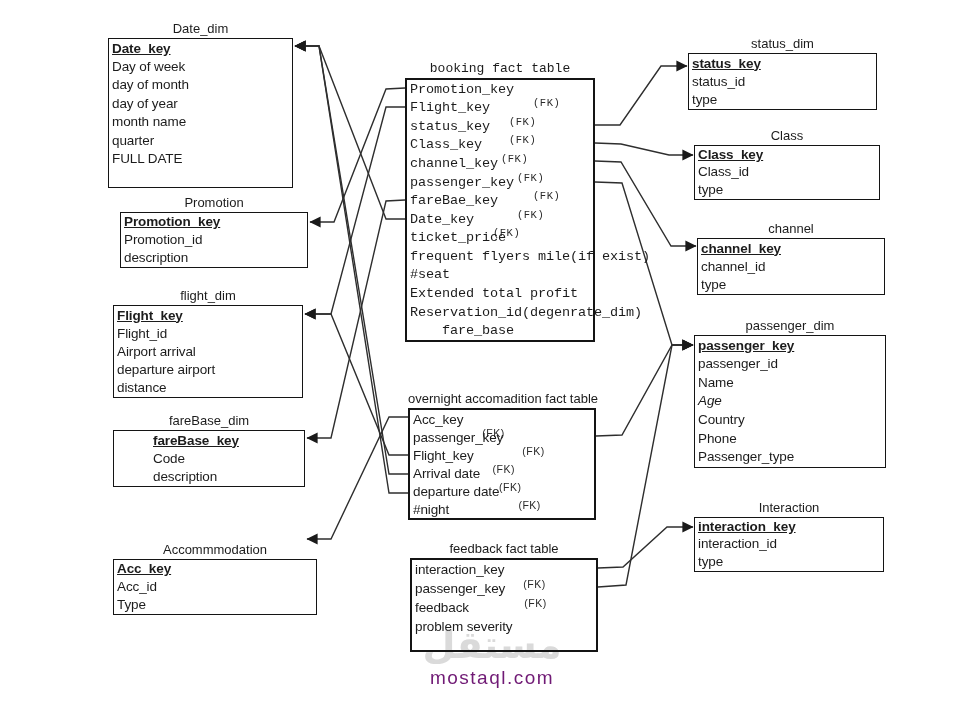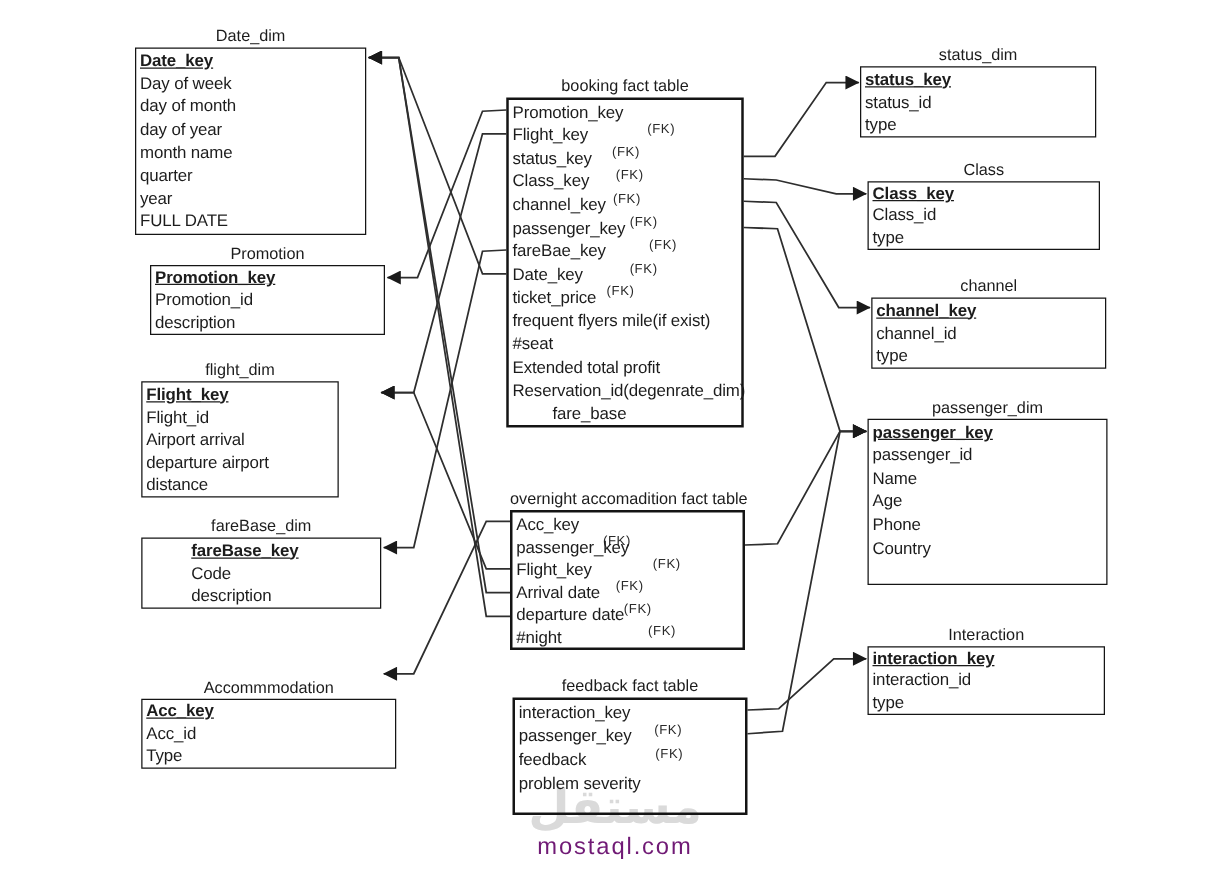--- a/index.html
+++ b/index.html
@@ -84,42 +84,39 @@
           <div class="field-row" style="height: 18.375px;">
             <span class="fname">day of year</span>
           </div>
           <div class="field-row" style="height: 18.375px;">
             <span class="fname">month name</span>
           </div>
           <div class="field-row" style="height: 18.375px;">
             <span class="fname">quarter</span>
           </div>
           <div class="field-row" style="height: 18.375px;">
-            <span class="fname">year</span>
-          </div>
-          <div class="field-row" style="height: 18.375px;">
             <span class="fname">FULL DATE</span>
           </div>
         </div>
       </div>
       <div class="entity" style="left: 120px; top: 195px; width: 188px;">
         <div class="entity-title">Promotion</div>
         <div class="entity-box" style="height: 56px;">
           <div class="field-row" style="height: 17.6667px;">
             <span class="pk">Promotion_key</span>
           </div>
           <div class="field-row" style="height: 17.6667px;">
             <span class="fname">Promotion_id</span>
           </div>
           <div class="field-row" style="height: 17.6667px;">
             <span class="fname">description</span>
           </div>
         </div>
       </div>
-      <div class="entity" style="left: 113px; top: 288px; width: 158px;">
+      <div class="entity" style="left: 113px; top: 288px; width: 190px;">
         <div class="entity-title">flight_dim</div>
         <div class="entity-box" style="height: 93px;">
           <div class="field-row" style="height: 18px;">
             <span class="pk">Flight_key</span>
           </div>
           <div class="field-row" style="height: 18px;">
             <span class="fname">Flight_id</span>
           </div>
           <div class="field-row" style="height: 18px;">
             <span class="fname">Airport arrival</span>
@@ -153,21 +150,21 @@
             <span class="pk">Acc_key</span>
           </div>
           <div class="field-row" style="height: 17.6667px;">
             <span class="fname">Acc_id</span>
           </div>
           <div class="field-row" style="height: 17.6667px;">
             <span class="fname">Type</span>
           </div>
         </div>
       </div>
-      <div class="entity" style="left: 405px; top: 61px; width: 190px;">
+      <div class="entity" style="left: 405px; top: 61px; width: 190px; font-family: Liberation Mono, monospace;">
         <div class="entity-title">booking fact table</div>
         <div class="entity-box fact" style="height: 264px;">
           <div class="field-row" style="height: 18.5714px;">
             <span class="fname">Promotion_key</span>
             <span class="fk">(FK)</span>
           </div>
           <div class="field-row" style="height: 18.5714px;">
             <span class="fname">Flight_key</span>
             <span class="fk">(FK)</span>
           </div>
@@ -309,28 +306,31 @@
         <div class="entity-box" style="height: 133px;">
           <div class="field-row" style="height: 18.5714px;">
             <span class="pk">passenger_key</span>
           </div>
           <div class="field-row" style="height: 18.5714px; text-align: right;">
             <span class="fname">passenger_id</span>
           </div>
           <div class="field-row" style="height: 18.5714px;">
             <span class="fname">Name</span>
           </div>
-          <div class="field-row" style="height: 18.5714px;">
+          <div class="field-row" style="height: 18.5714px; font-style: italic;">
             <span class="fname">Age</span>
           </div>
           <div class="field-row" style="height: 18.5714px;">
+            <span class="fname">Country</span>
+          </div>
+          <div class="field-row" style="height: 18.5714px;">
             <span class="fname">Phone</span>
           </div>
           <div class="field-row" style="height: 18.5714px;">
-            <span class="fname">Country</span>
+            <span class="fname">Passenger_type</span>
           </div>
         </div>
       </div>
       <div class="entity" style="left: 694px; top: 500px; width: 190px;">
         <div class="entity-title">Interaction</div>
         <div class="entity-box" style="height: 55px;">
           <div class="field-row" style="height: 17.3333px;">
             <span class="pk">interaction_key</span>
           </div>
           <div class="field-row" style="height: 17.3333px;">

